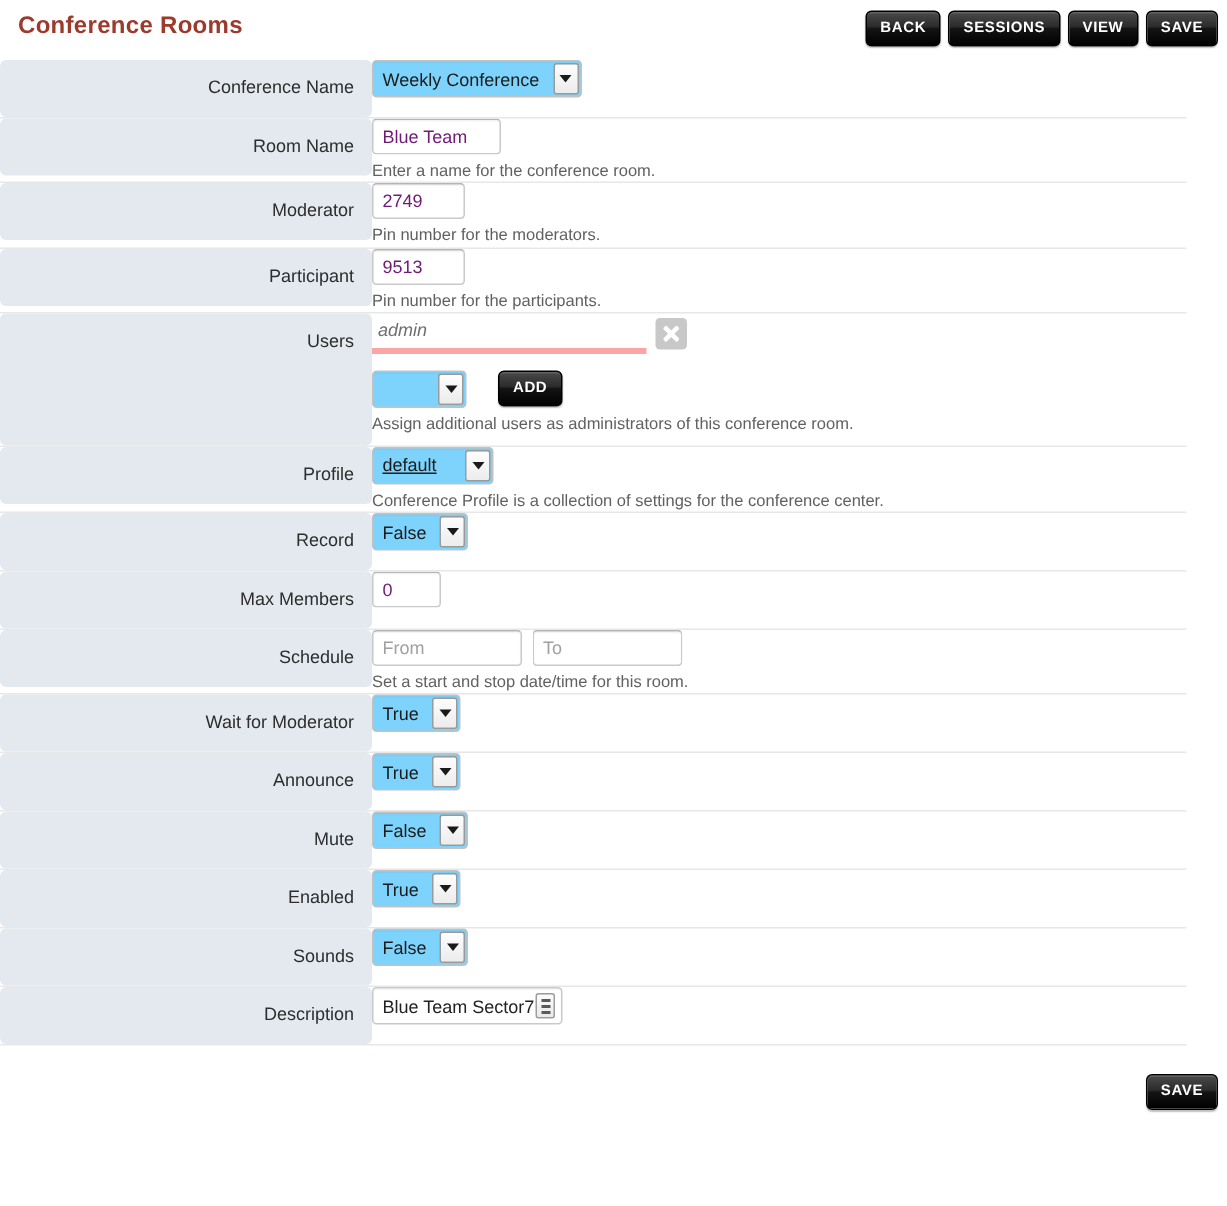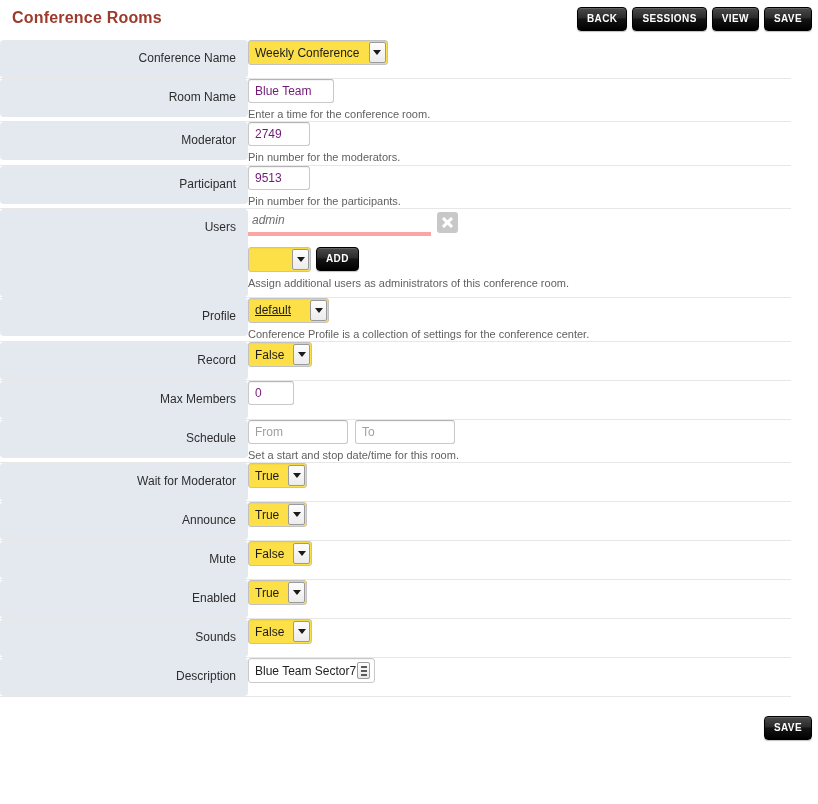--- a/index.html
+++ b/index.html
@@ -108,21 +108,21 @@
   .txt-max { width: 46px; }
   .txt-date { width: 100px; }
 
   
   .sel {
     display: inline-flex;
     align-items: stretch;
     height: 25px;
     border: 1px solid #c2c2c2;
     border-radius: 3px;
-    background: #fde047;
+    background: #7dd3fc;
     vertical-align: top;
     overflow: hidden;
     cursor: pointer;
     box-shadow: inset 0 1px 1px rgba(0,0,0,.04);
   }
   .sel .sel-val {
     display: flex; align-items: center;
     padding: 0 8px 0 6px;
     font-size: 12px;
     color: #1b1b1b;
@@ -184,21 +184,21 @@
     width: 13px; height: 3px;
     background: #fff;
     border-radius: 1px;
   }
   .remove-btn:before { transform: rotate(45deg); }
   .remove-btn:after  { transform: rotate(-45deg); }
 
   .add-line {
     display: flex;
     align-items: center;
-    gap: 5px;
+    gap: 21px;
     margin-top: 11px;
   }
   .btn-add {
     background: linear-gradient(to bottom,#4a4a4a 0%,#2b2b2b 45%,#141414 50%,#000 100%);
     border: 1px solid #000;
     border-radius: 4px;
     color: #fff;
     font-size: 10px;
     font-weight: bold;
     letter-spacing: .4px;
@@ -288,21 +288,21 @@
           </div>
         </td>
       </tr>
 
       <tr class="form-row">
         <td class="label-cell">
           <div class="label-inner">Room Name</div>
         </td>
         <td class="field-cell">
           <input class="txt txt-room" type="text" value="Blue Team" style="">
-          <div class="hint">Enter a time for the conference room.</div>
+          <div class="hint">Enter a name for the conference room.</div>
         </td>
       </tr>
 
       <tr class="form-row">
         <td class="label-cell">
           <div class="label-inner">Moderator</div>
         </td>
         <td class="field-cell">
           <input class="txt txt-pin" type="text" value="2749" style="">
           <div class="hint">Pin number for the moderators.</div>

